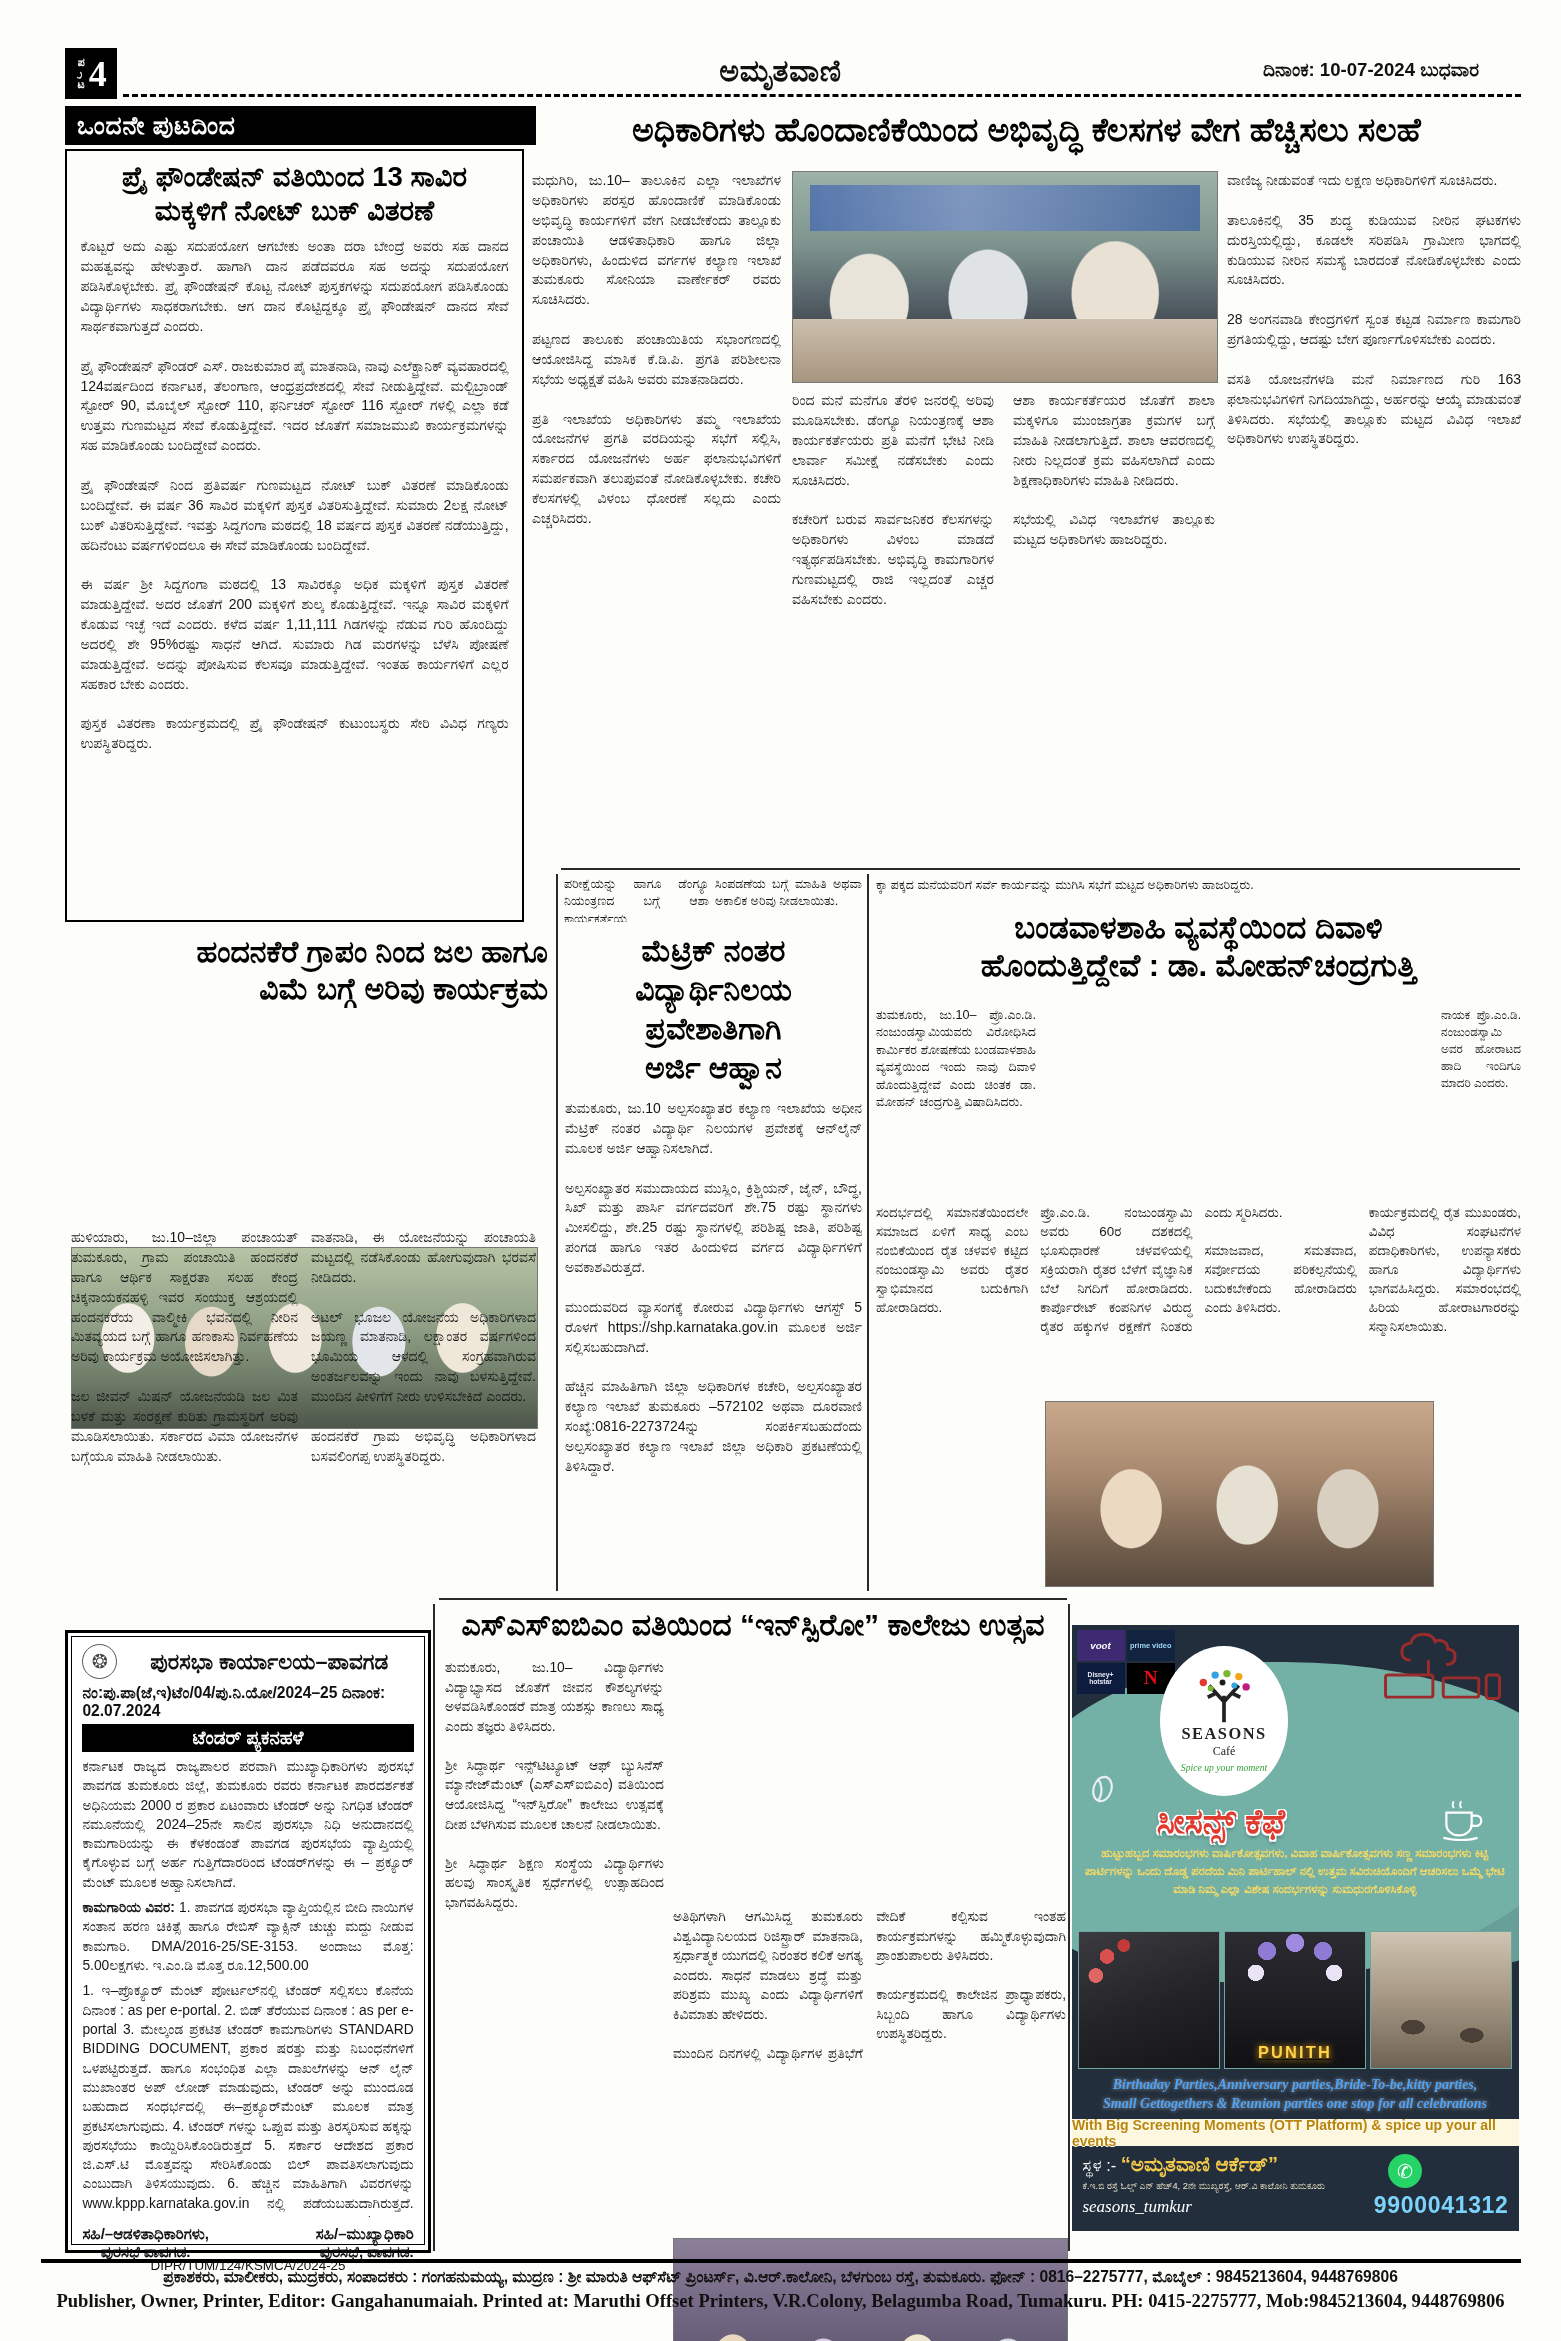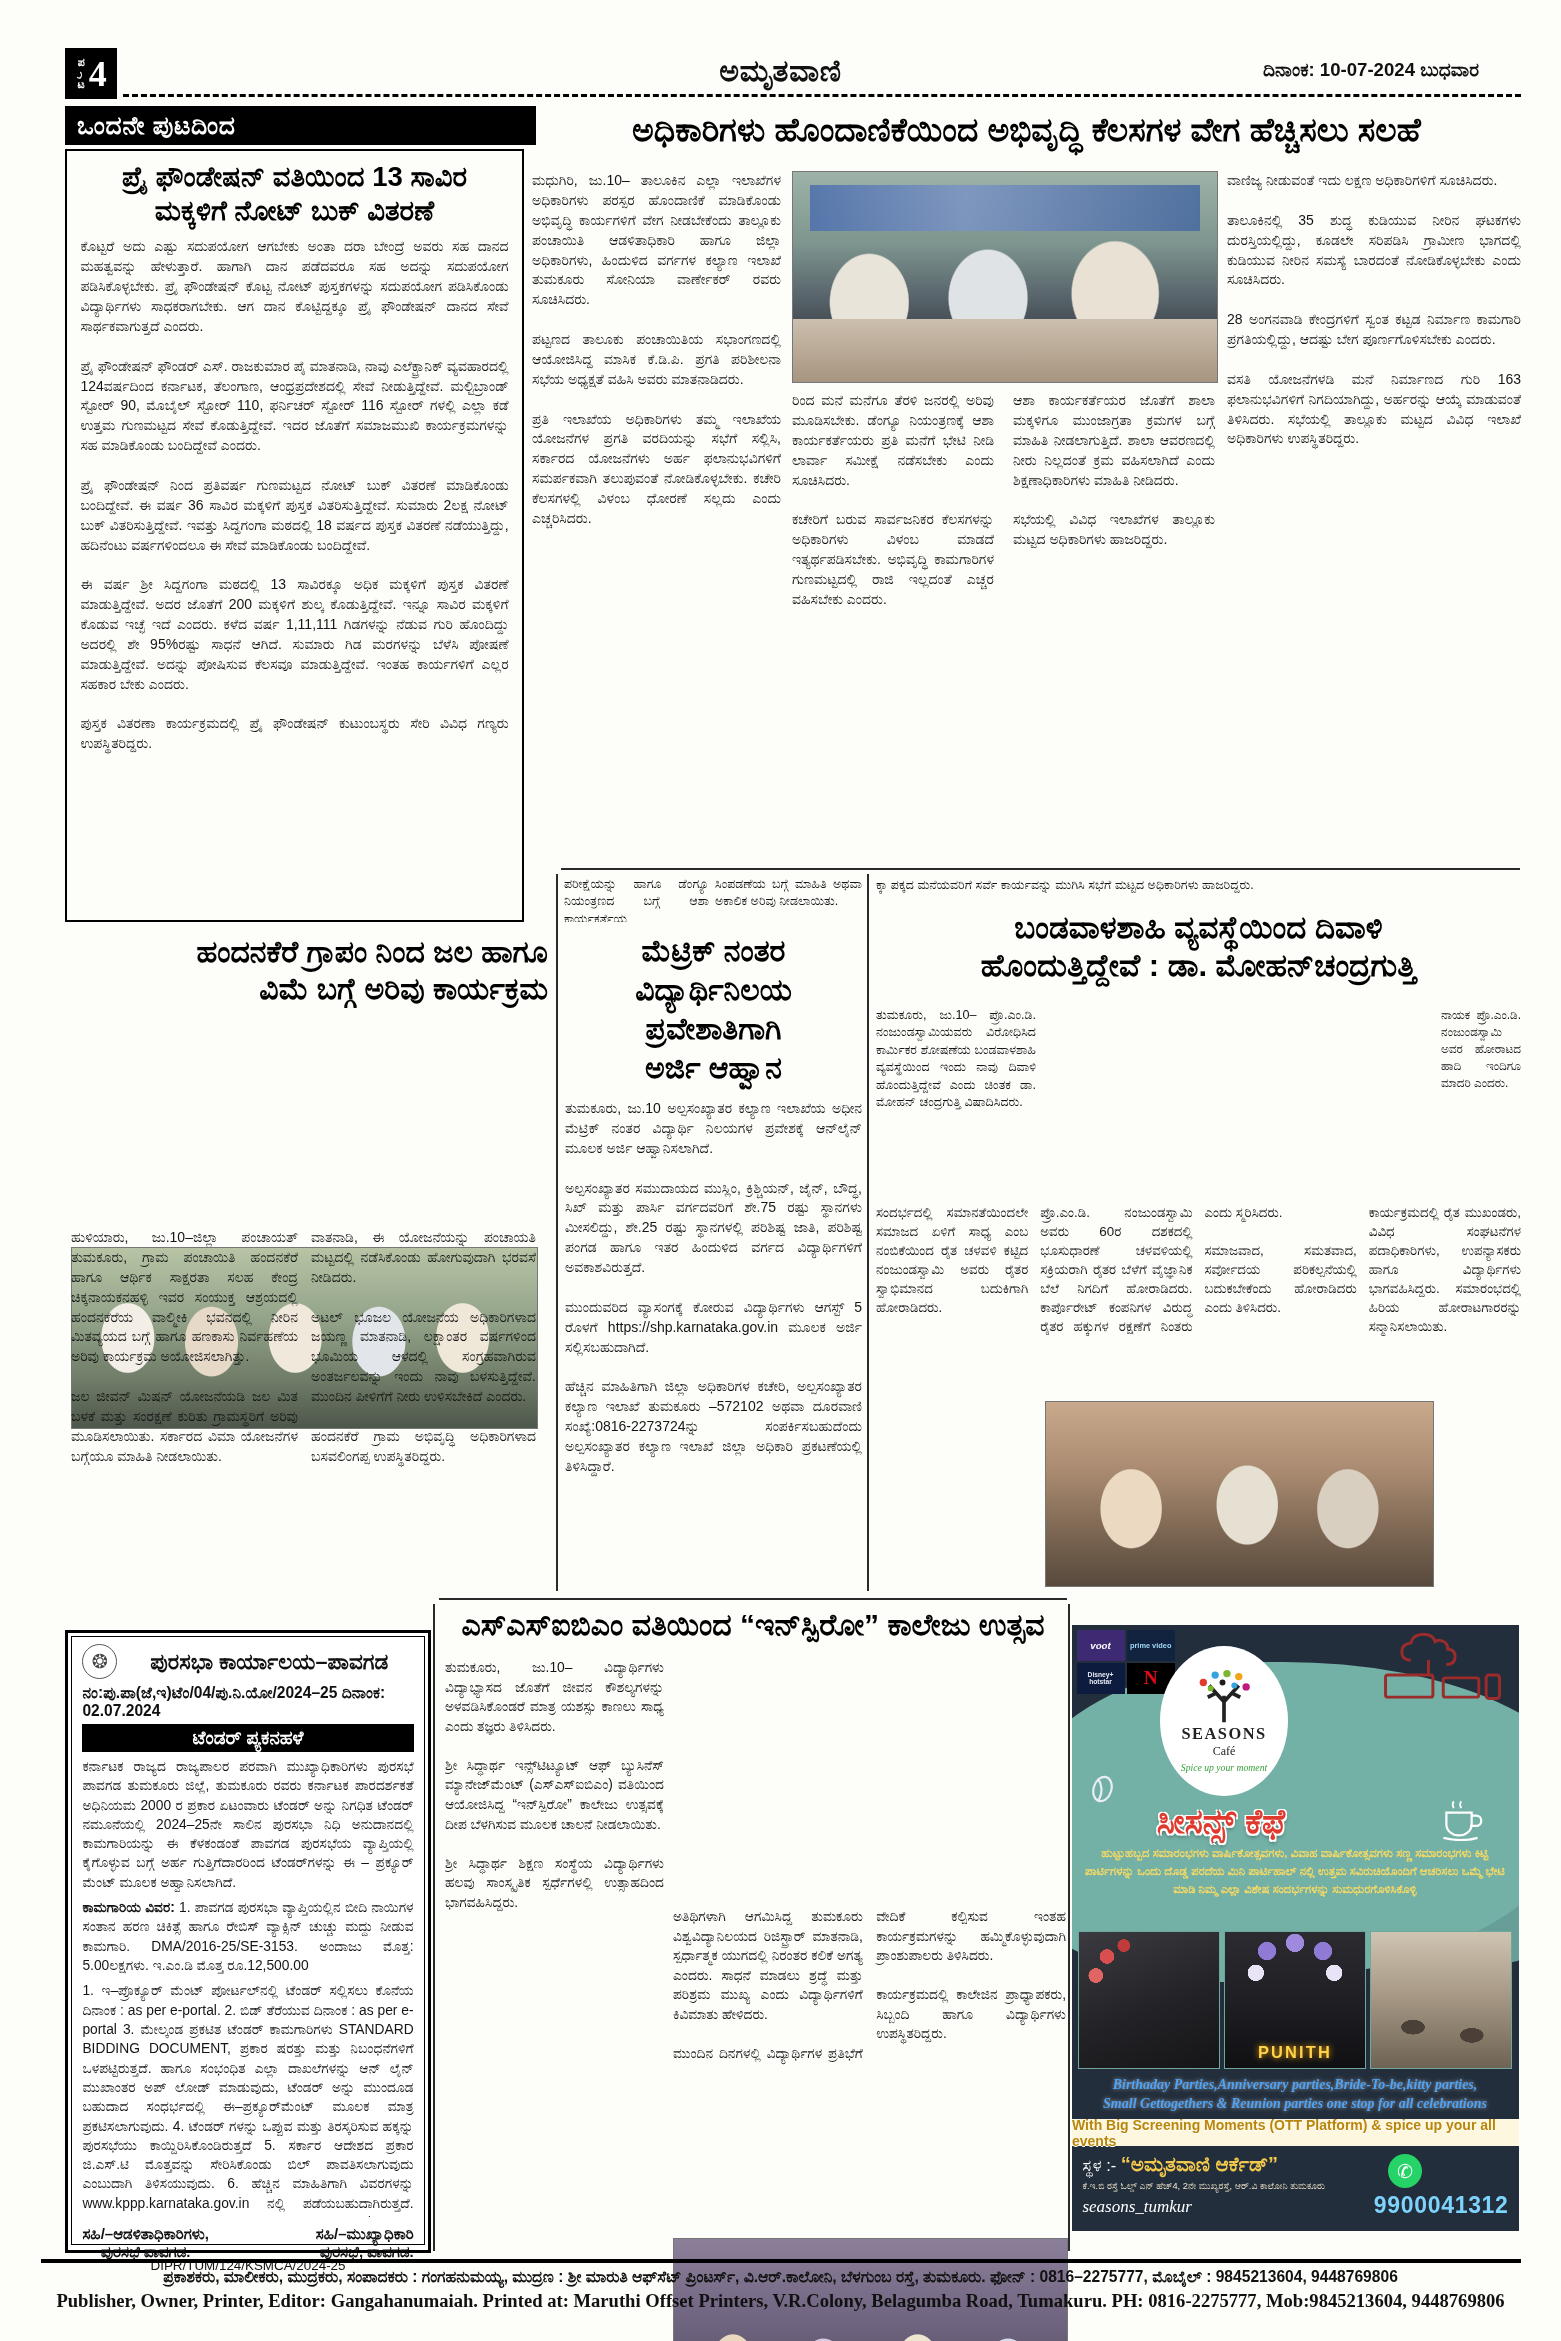--- a/index.html
+++ b/index.html
@@ -53,21 +53,21 @@
   .tender-outer{border:3px solid #000;background:#fff;}
   .tender-inner{border:0.7px solid #000;margin:3px;padding:7.4px 10.4px 4.5px 10.4px;height:calc(100% - 22px);}
   .tender-bar{background:#000;color:#fff;text-align:center;font-weight:bold;font-size:18.6px;padding:3px 0;margin:4.5px 0;}
   
   .ad{background:#232e3c;overflow:hidden;}
   .ad .blob{position:absolute;background:#73b1a7;border-radius:46% 54% 62% 38% / 56% 44% 60% 40%;}
   .tile{display:flex;align-items:center;justify-content:center;text-align:center;font-weight:bold;overflow:hidden;}
   .ad-ellipse{background:#fff;border-radius:50%;display:flex;flex-direction:column;align-items:center;justify-content:center;text-align:center;}
   .gold{color:#f2c94c;}
   .script{font-style:italic;font-family:"Liberation Serif","DejaVu Serif",serif;}
-  .photo-tile{flex:1;border:1.5px solid #6fa79d;position:relative;overflow:hidden;}
+  .photo-tile{flex:1;border:1.5px solid #6fa79d;position:relative;overflow:hidden;text-decoration:underline;}
 </style>
 </head>
 <body>
 
 <div id="page">
 
   <div class="abs" style="left:65px;top:48px;width:52px;height:51px;background:#000;color:#fff;display:flex;align-items:center;justify-content:center;gap:2.2px;">
     <span style="font-size:11px;line-height:1.05;writing-mode:vertical-rl;text-orientation:upright;font-weight:bold;">ಪುಟ</span>
     <span style="font-size:36px;font-weight:bold;font-family:'Liberation Serif','DejaVu Serif',serif;">4</span>
   </div>
@@ -311,16 +311,16 @@
       <span class="gold" style="font-weight:bold;font-size:20px;">“ಅಮೃತವಾಣಿ ಆರ್ಕೆಡ್”</span>
     </div>
     <div class="abs" style="left:10.4px;top:556px;font-size:9.3px;color:#efe6c9;">ಕೆ.ಇ.ಬಿ ರಸ್ತೆ ಓಲ್ಡ್ ಎನ್ ಹೆಚ್4, 2ನೇ ಮುಖ್ಯರಸ್ತೆ, ಆರ್.ವಿ ಕಾಲೋನಿ ತುಮಕೂರು</div>
     <div class="abs script" style="left:10.4px;top:572px;font-size:17px;color:#fff;">seasons_tumkur</div>
     <div class="abs" style="right:97px;top:529px;width:34px;height:34px;border-radius:50%;background:#25d366;display:flex;align-items:center;justify-content:center;color:#fff;font-size:19.3px;">✆</div>
     <div class="abs" style="right:10.4px;top:567px;font-size:23px;font-weight:bold;color:#7dd3fc;letter-spacing:0.7px;">9900041312</div>
   </div>
 
   <div class="abs" style="left:41px;top:2259px;width:1480px;height:3.7px;background:#000;"></div>
   <div class="abs" style="left:0;right:0;top:2268px;text-align:center;font-size:15.6px;font-weight:bold;">ಪ್ರಕಾಶಕರು, ಮಾಲೀಕರು, ಮುದ್ರಕರು, ಸಂಪಾದಕರು : ಗಂಗಹನುಮಯ್ಯ, ಮುದ್ರಣ : ಶ್ರೀ ಮಾರುತಿ ಆಫ್‌ಸೆಟ್ ಪ್ರಿಂಟರ್ಸ್, ವಿ.ಆರ್.ಕಾಲೋನಿ, ಬೆಳಗುಂಬ ರಸ್ತೆ, ತುಮಕೂರು. ಫೋನ್ : 0816–2275777,  ಮೊಬೈಲ್ : 9845213604, 9448769806</div>
-  <div class="abs" style="left:0;right:0;top:2290px;text-align:center;font-size:18.6px;font-weight:bold;font-family:'Liberation Serif','DejaVu Serif',serif;">Publisher, Owner, Printer, Editor: Gangahanumaiah. Printed at: Maruthi Offset Printers, V.R.Colony, Belagumba Road, Tumakuru. PH: 0816-2275777,  Mob:9845213604, 9448769806</div>
+  <div class="abs" style="left:0;right:0;top:2290px;text-align:center;font-size:18.6px;font-weight:bold;font-family:'Liberation Serif','DejaVu Serif',serif;">Publisher, Owner, Printer, Editor: Gangahanumaiah. Printed at: Maruthi Offset Printers, V.R.Colony, Belagumba Road, Tumakuru. PH: 0415-2275777,  Mob:9845213604, 9448769806</div>
 
 </div>
 
 
 </body></html>

